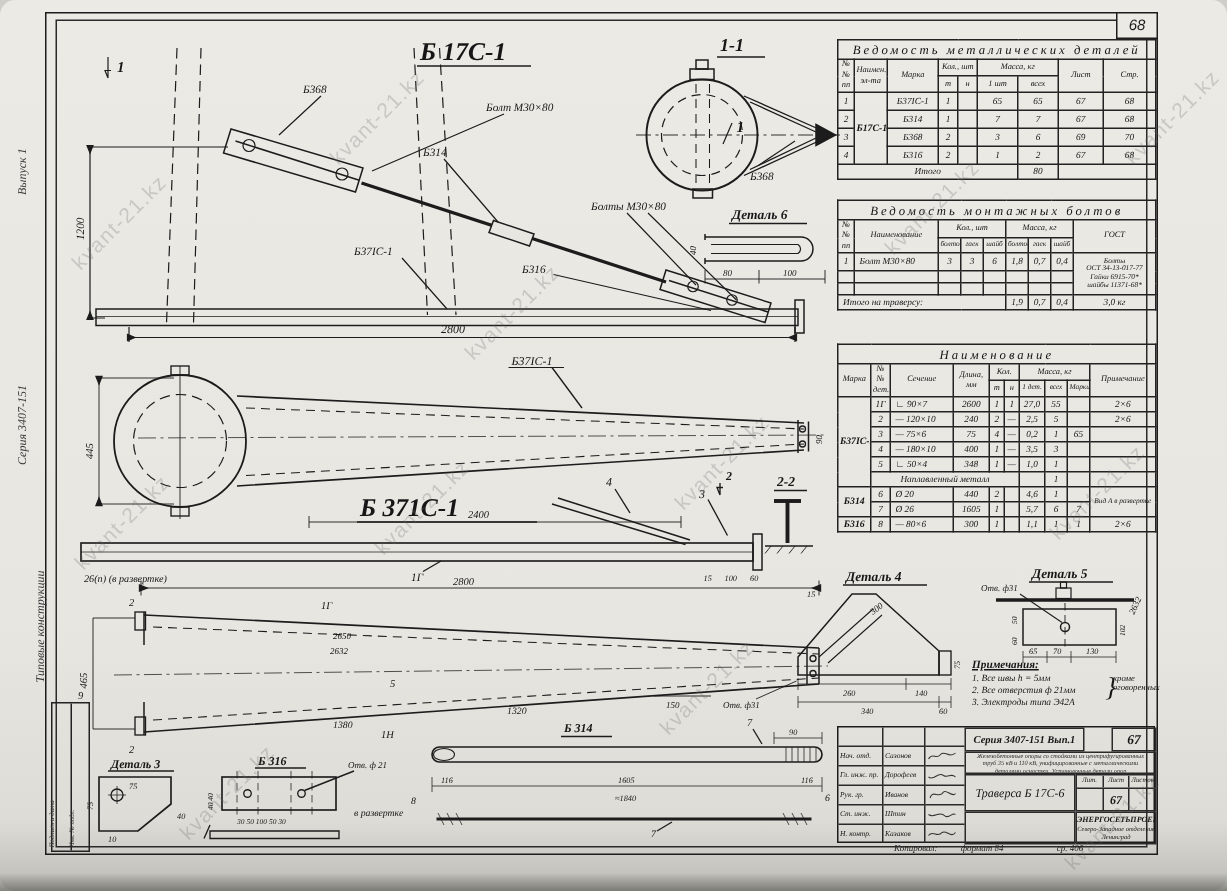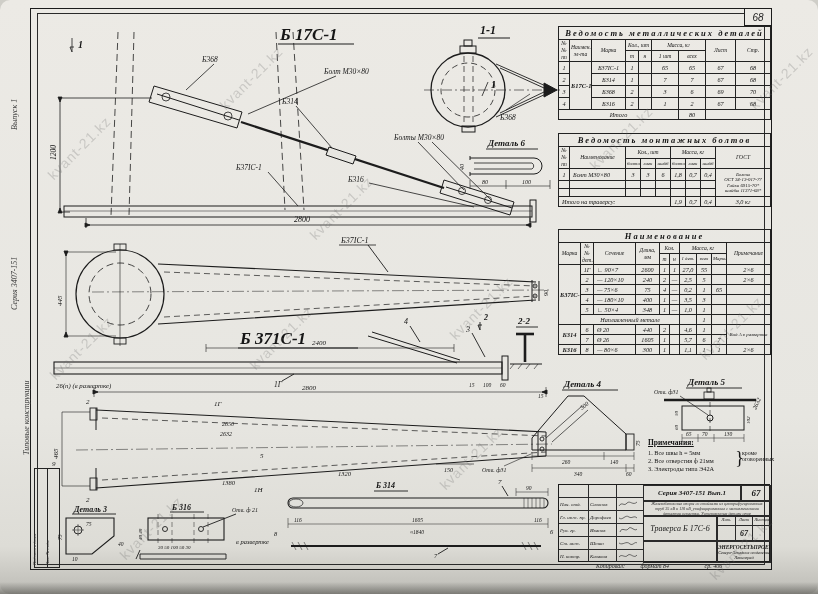--- a/index.html
+++ b/index.html
@@ -19,35 +19,35 @@
   .wm-diag { position:absolute; font-size:14px; color:rgba(105,105,105,0.26); white-space:nowrap;
              transform:rotate(-45deg); letter-spacing:1px; }
   .wm-big { position:absolute; left:130px; top:430px; font-size:104px; font-weight:bold;
             color:rgba(130,130,130,0.10); -webkit-text-stroke:2px rgba(115,115,115,0.30);
             letter-spacing:2px; white-space:nowrap; }
   
   table.t { position:absolute; border-collapse:collapse; table-layout:fixed; background:transparent;
             font-family:"Liberation Serif",serif; font-style:italic; color:#151515; }
   table.t td { border:0.8px solid #222; text-align:center; vertical-align:middle; padding:0 1px;
                font-size:6.2px; line-height:7px; overflow:hidden; }
-  table.t td.title { font-size:8.5px; font-weight:bold; letter-spacing:2px; height:13px; border-bottom-width:1.2px; }
+  table.t td.title { font-size:8.5px; font-weight:normal; letter-spacing:2px; height:13px; border-bottom-width:1.2px; }
   table.t td.hdr { font-size:5.6px; }
   table.t td.grp { font-size:6.5px; font-weight:bold; }
   table.t td.small { font-size:4.9px; line-height:5.5px; }
   table.t td.left { text-align:left; padding-left:3px; }
   table.t td.h12 { height:12px; } table.t td.h10 { height:10px; } table.t td.h8 { height:8px; }
   
   .tb { position:absolute; left:558px; top:484px; width:212px; height:78px; border:1.4px solid #1c1c1c;
         font-family:"Liberation Serif",serif; font-style:italic; color:#161616; }
   .tb .cell { position:absolute; border:0.7px solid #2a2a2a; overflow:hidden; }
   .sigrow { display:flex; height:13px; }
   .sigrow > div { border-right:0.7px solid #2a2a2a; border-bottom:0.7px solid #2a2a2a; font-size:5px;
                   overflow:hidden; white-space:nowrap; padding-left:1px; display:flex; align-items:center;}
   .notes { position:absolute; left:648px; top:438px; width:124px; font-family:"Liberation Serif",serif;
-           color:#161616; z-index:10;}
+           font-style:italic; color:#161616; z-index:10;}
   .notes .nt { font-size:7.5px; font-weight:bold; text-decoration:underline; margin-bottom:2px;}
   .notes .ln { font-size:6.3px; line-height:8px; white-space:nowrap;}
   .notes .brace { position:absolute; right:28px; top:10px; font-size:18px; font-weight:200; color:#161616;}
   .notes .brnote { position:absolute; right:-4px; top:12px; font-size:5.8px; width:34px; line-height:6px; }
   svg { position:absolute; overflow:visible; }
   svg text { fill:#161616; font-family:"Liberation Serif",serif; font-style:italic; }
   .edge-bottom { position:absolute; left:0; bottom:0; width:818px; height:12px;
                  background:linear-gradient(180deg, rgba(90,90,85,0) 0%, rgba(70,70,65,0.55) 100%); }
   .stamp { position:absolute; left:34px; top:468px; width:26px; height:100px; border:0.9px solid #222; display:flex; }
   .stamp > div { flex:1; border-right:0.7px solid #222; position:relative; }
@@ -670,21 +670,21 @@
         <div style="width:30px; border-bottom:none">Н. контр.</div>
         <div style="width:28px; border-bottom:none">Казаков</div>
         <div style="width:26px; border:none">
             <svg width="20" height="8" viewBox="0 0 20 8">
               <path d="M1,5 C4,1 7,7 10,3 C13,1 16,7 19,3" stroke="#333" fill="none" stroke-width="0.7"></path>
             </svg>
           </div>
       </div>
     </div>
 
-    <div class="cell" style="left:84px; top:0; width:98px; height:16px; display:flex; align-items:center; justify-content:center;">
+    <div class="cell" style="left:84px; top:0; width:80px; height:16px; display:flex; align-items:center; justify-content:center;">
       <span style="font-size:7px; font-weight:bold;">Серия 3407-151 Вып.1</span>
     </div>
     <div class="cell" style="left:182px; top:0; width:30px; height:16px; display:flex; align-items:center; justify-content:center;">
       <span style="font-size:9px; font-weight:bold;">67</span>
     </div>
     <div class="cell" style="left:84px; top:16px; width:128px; height:15px; text-align:center; color:#2d2d2d;">
       <div style="font-size:4.2px; line-height:4.9px;">Железобетонные опоры со стойками из центрифугированных</div>
       <div style="font-size:4.2px; line-height:4.9px;">труб 35 кВ и 110 кВ, унифицированные с металлическими</div>
       <div style="font-size:4.2px; line-height:4.9px;">деталями оснастки. Установочные детали опор</div>
     </div>

